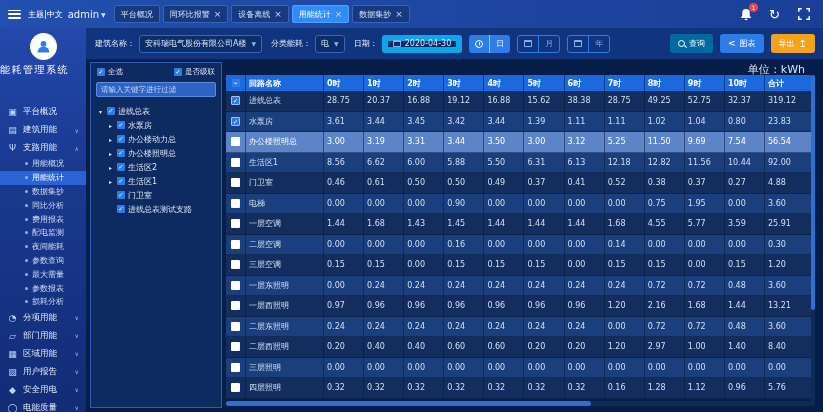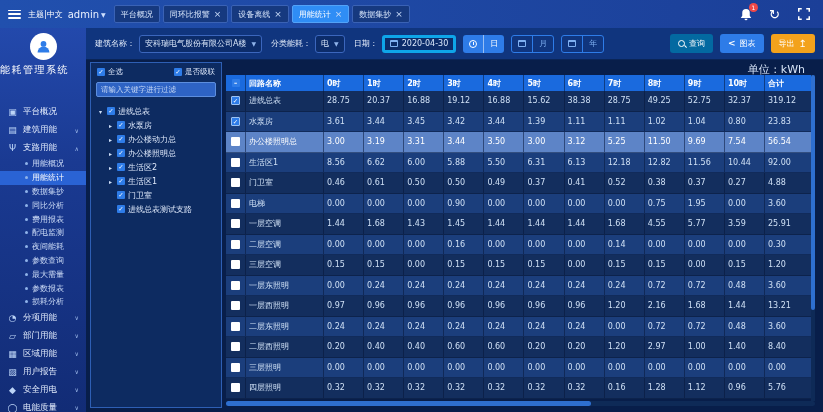--- a/index.html
+++ b/index.html
@@ -25,21 +25,21 @@
            color:#fff; font-size:6px; line-height:9px; text-align:center; padding:0 1px; }
   .refresh-glyph { color:#fff; font-size:13px; line-height:1; }
 
   
   .filterbar { position:absolute; left:86px; top:28px; width:737px; height:32px; background:#10357e;
                display:flex; align-items:center; font-size:8px; color:#e6eefb; border-bottom:1px solid #0a2558; }
   .fl { margin-left:9px; white-space:nowrap; }
   .select { height:18px; background:#0c2c6a; border:1px solid #3b66bd; border-radius:3px;
             display:flex; align-items:center; padding:0 5px; gap:5px; color:#dbe8fb; margin-left:4px; cursor:pointer; white-space:nowrap;}
   .caret { font-size:6px; color:#8fb3ea; }
-  .dateinput { height:18px; background:#0c2c6a; border:3px solid #0ea5e9; border-radius:3px;
+  .dateinput { height:18px; background:#0c2c6a; border:6px solid #0ea5e9; border-radius:3px;
                display:flex; align-items:center; padding:0 5px; gap:4px; margin-left:4px; color:#dbe8fb; cursor:pointer; white-space:nowrap;}
   .ical { width:8px; height:7px; border:1px solid #7fb0f2; border-top:2.5px solid #7fb0f2; border-radius:1px; flex:none;}
   .iclock { width:8px; height:8px; border:1px solid #fff; border-radius:50%; position:relative; flex:none;}
   .iclock::after { content:""; position:absolute; left:3px; top:1.5px; width:1px; height:3px; background:#fff; }
   .seg { height:18px; border-radius:3px; display:flex; align-items:stretch; overflow:hidden; margin-left:7px; cursor:pointer; }
   .seg.filled { background:#2e7ce8; color:#fff; }
   .seg.outline { border:1px solid #2e7ce8; color:#7fb0f2; }
   .seg .sl,.seg .sr { padding:0 6px; display:flex; align-items:center; }
   .seg.filled .sl { border-right:1px solid rgba(255,255,255,.5); }
   .seg.outline .sl { border-right:1px solid #2e7ce8; }

